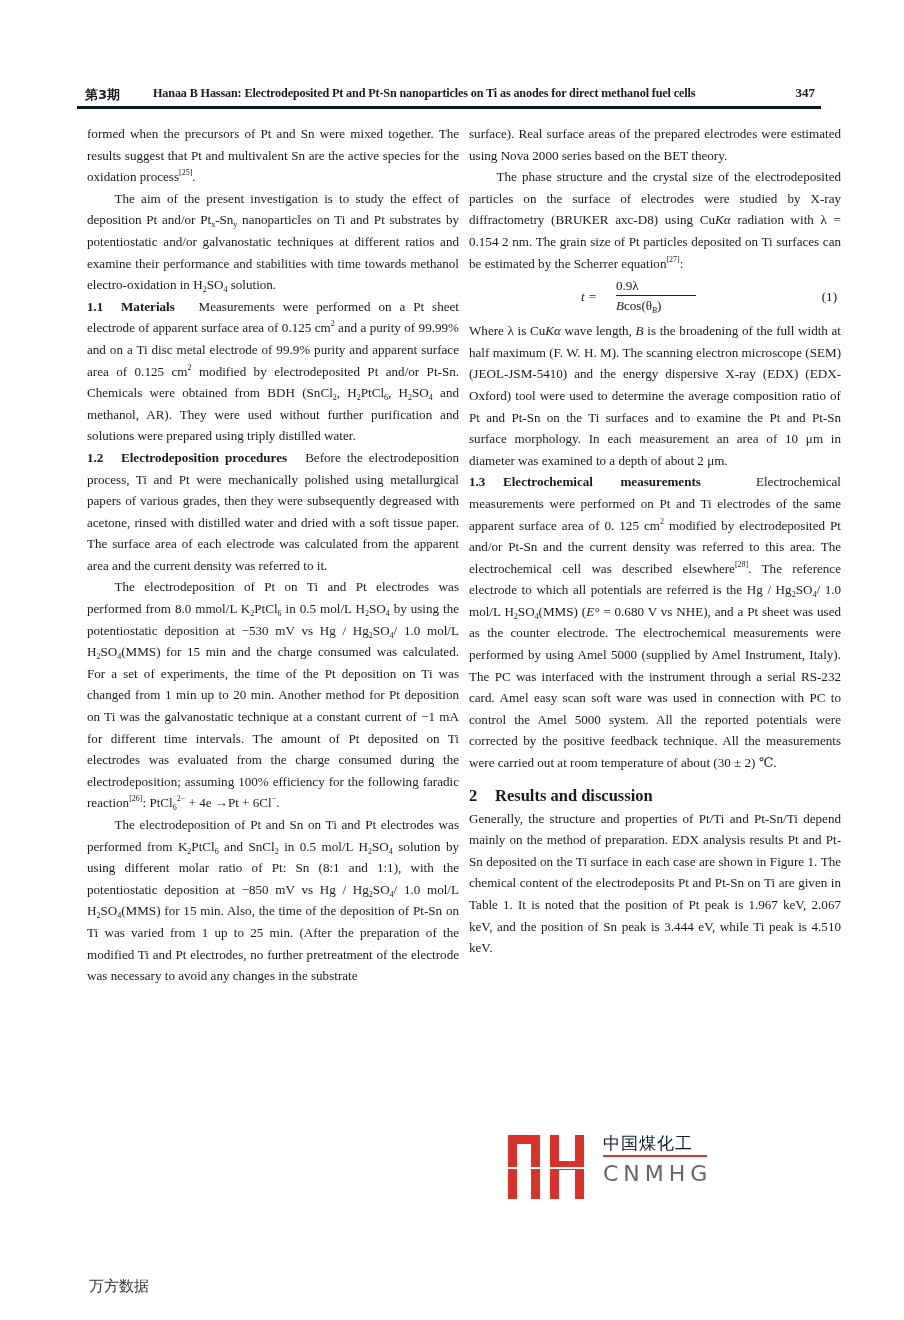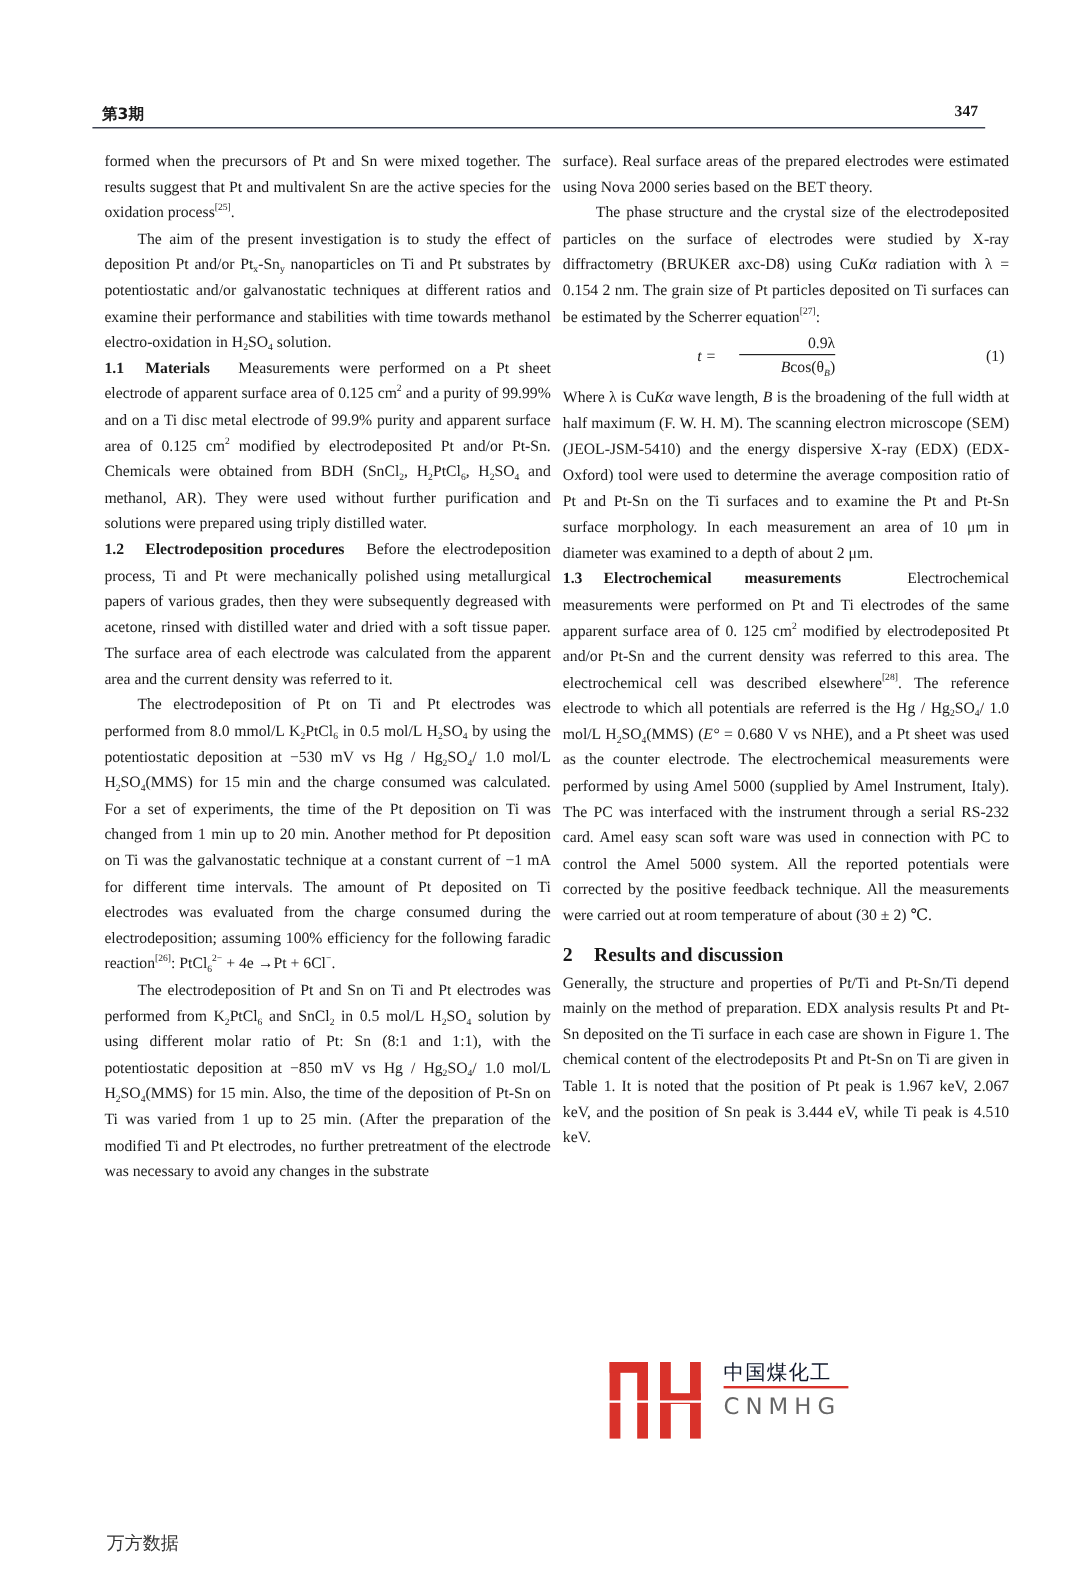--- a/index.html
+++ b/index.html
@@ -1,60 +1,61 @@
 <!DOCTYPE html>
 <html><head>
 <meta charset="utf-8">
 <style>
   html, body { margin: 0; padding: 0; background: #ffffff; }
   body { width: 904px; height: 1320px; position: relative; overflow: hidden;
          font-family: "Liberation Serif", "DejaVu Serif", serif; color: #1a1a1a; }
   .header { position: absolute; left: 77px; top: 84px; width: 744px; height: 22px;
-            border-bottom: 1px solid #0f172a; }
+            border-bottom: 3px solid #0f172a; }
   .hdr-issue { position: absolute; left: 8px; top: 2px; font-size: 13px; font-weight: bold;
                font-family: "DejaVu Sans", sans-serif; }
   .hdr-title { position: absolute; left: 76px; top: 2px; font-size: 12.2px; font-weight: bold;
                letter-spacing: -0.15px; }
   .hdr-page { position: absolute; right: 6px; top: 1px; font-size: 13px; font-weight: bold; text-align: right; }
 
   .col { position: absolute; top: 123px; width: 372px; font-size: 13.1px; line-height: 21.6px; }
   .col-left { left: 87px; }
   .col-right { left: 469px; }
   .col p { margin: 0; text-align: justify; }
   .indent { text-indent: 2.1em; }
   sup { font-size: 8px; line-height: 0; vertical-align: 6px; }
   sub { font-size: 8px; line-height: 0; vertical-align: -3px; }
   .h1 { font-size: 16.5px; font-weight: bold; margin: 9px 0 2px 0; line-height: 20px; }
   .h1 .num { display: inline-block; width: 26px; }
   .h2 { font-weight: bold; }
   .h2num { font-weight: bold; display: inline-block; width: 34px; }
   .equation { position: relative; height: 42px; margin: 2px 0; }
   .eq-lhs { position: absolute; left: 112px; top: 10px; font-style: italic; }
-  .eq-frac { position: absolute; left: 147px; top: 0; text-align: right; width: 80px; }
+  .eq-frac { position: absolute; left: 147px; top: 0; text-align: left; width: 80px; }
   .eq-num { display: block; border-bottom: 1px solid #222; line-height: 19px; }
   .eq-den { display: block; line-height: 19px; }
   .eq-number { position: absolute; right: 4px; top: 10px; }
   .ital { font-style: italic; }
 
   .watermark { position: absolute; left: 506px; top: 1131px; width: 230px; height: 68px; }
   .wm-m { position: absolute; left: 0; top: 0; width: 80px; height: 68px; }
   .wm-cn { position: absolute; left: 97px; top: 1px; font-family: "DejaVu Sans", sans-serif;
            font-size: 17px; color: #0f172a; letter-spacing: 1px; }
   .wm-line { position: absolute; left: 97px; top: 24px; width: 104px; height: 2px; background: #d9322a; }
   .wm-en { position: absolute; left: 97px; top: 30px; font-family: "DejaVu Sans", sans-serif;
-           font-size: 19px; color: #666; letter-spacing: 5px; }
+           font-size: 22px; color: #666; letter-spacing: 5px; }
 
   .footer { position: absolute; left: 89px; top: 1277px; font-family: "DejaVu Sans", sans-serif;
             font-size: 15px; color: #333; }
 </style>
 </head>
 <body>
 
 <div class="header">
   <span class="hdr-issue">第3期</span>
+  <span class="hdr-title">Hanaa B Hassan: Electrodeposited Pt and Pt-Sn nanoparticles on Ti as anodes for direct methanol fuel cells</span>
   <span class="hdr-page">347</span>
 </div>
 
 <div class="col col-left">
   <p><span>formed when the precursors of Pt and Sn were mixed together. The results suggest that Pt and multivalent Sn are the active species for the oxidation process</span><sup>[25]</sup><span>.</span></p>
 
   <p class="indent"><span>The aim of the present investigation is to study the effect of deposition Pt and/or Pt</span><sub>x</sub><span>-Sn</span><sub>y</sub><span> nanoparticles on Ti and Pt substrates by potentiostatic and/or galvanostatic techniques at different ratios and examine their performance and stabilities with time towards methanol electro-oxidation in H</span><sub>2</sub><span>SO</span><sub>4</sub><span> solution.</span></p>
 
 
   <p><span class="h2num">1.1</span><span class="h2">Materials</span>&nbsp;&nbsp;&nbsp;<span>Measurements were performed on a Pt sheet electrode of apparent surface area of 0.125 cm</span><sup>2</sup><span> and a purity of 99.99% and on a Ti disc metal electrode of 99.9% purity and apparent surface area of 0.125 cm</span><sup>2</sup><span> modified by electrodeposited Pt and/or Pt-Sn. Chemicals were obtained from BDH (SnCl</span><sub>2</sub><span>, H</span><sub>2</sub><span>PtCl</span><sub>6</sub><span>, H</span><sub>2</sub><span>SO</span><sub>4</sub><span> and methanol, AR). They were used without further purification and solutions were prepared using triply distilled water.</span></p>

